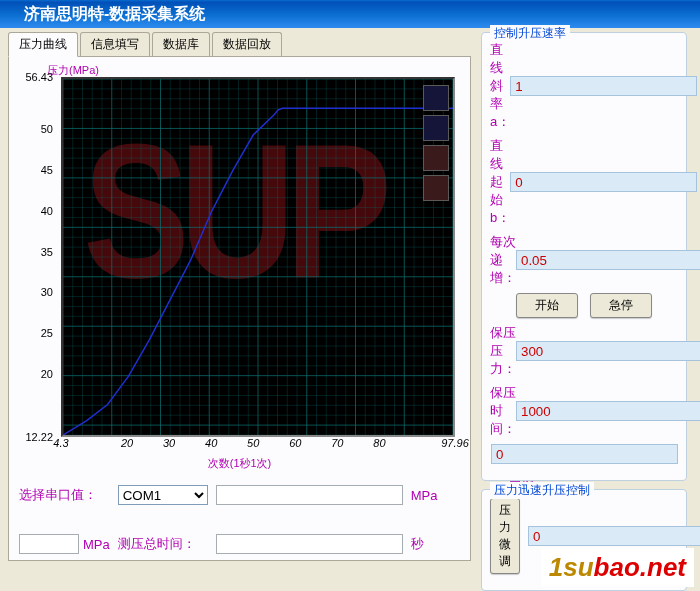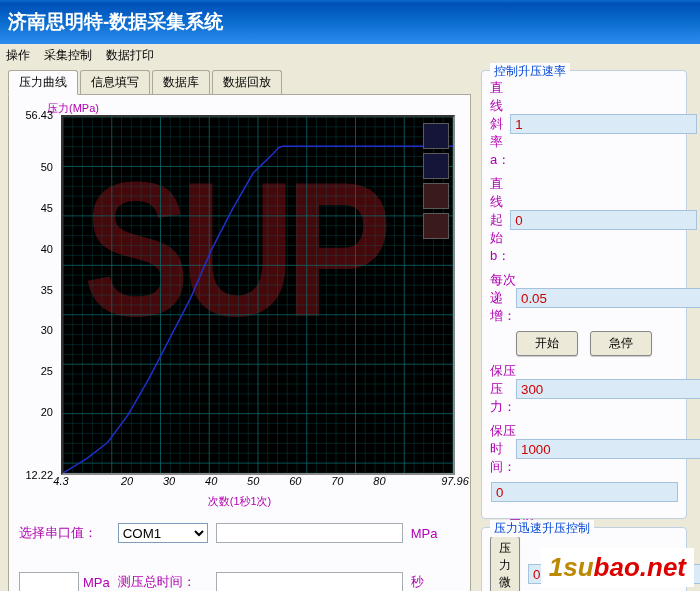--- a/index.html
+++ b/index.html
@@ -1,18 +1,18 @@
 <!DOCTYPE html>
 <html><head>
 <meta charset="utf-8">
 <style>
 * { box-sizing: border-box; margin: 0; padding: 0; }
 body { font-family: "Microsoft YaHei", SimSun, Arial, sans-serif; font-size: 12px; background: #fff; }
 .window { width: 700px; height: 591px; background: #ece9d8; position: relative; overflow: hidden; }
-.titlebar { background: linear-gradient(to bottom, #0a6cce 0%, #0050b8 8%, #0a6cce 50%, #2e8cf0 100%); height: 44px; display: flex; align-items: center; padding-left: 8px; color: #fff; font-weight: bold; font-size: 19px; }
+.titlebar { background: linear-gradient(to bottom, #0a6cce 0%, #0050b8 8%, #0a6cce 50%, #2e8cf0 100%); height: 28px; display: flex; align-items: center; padding-left: 24px; color: #fff; font-weight: bold; font-size: 16px; }
 .menubar { background: #ece9d8; height: 22px; display: flex; align-items: center; padding-left: 6px; font-size: 12px; }
 .menubar span { margin-right: 14px; cursor: pointer; }
 .content { display: flex; height: calc(591px - 50px); }
 .left-panel { width: 475px; padding: 4px 4px 4px 8px; }
 .tabs { display: flex; }
 .tab { background: #ece9d8; border: 1px solid #aca899; border-bottom: none; padding: 3px 10px; margin-right: 2px; font-size: 12px; cursor: pointer; border-radius: 3px 3px 0 0; }
 .tab.active { background: #fcfcfe; border-bottom: 1px solid #fcfcfe; position: relative; z-index: 2; }
 .tab-body { background: #fcfcfe; border: 1px solid #aca899; margin-top: -1px; height: 505px; position: relative; }
 .chart-wrap { position: relative; width: 100%; height: 420px; }
 .ylabel-text { position: absolute; top: 6px; left: 38px; color: #b000b0; font-size: 11px; }
@@ -41,25 +41,20 @@
 .brand { position: absolute; right: 6px; bottom: 4px; background: #fff; padding: 4px 8px; font-size: 26px; font-weight: bold; font-style: italic; }
 .brand .b1 { color: #b80; }
 .brand .b2 { color: #d00; }
 </style>
 </head>
 <body>
 
 <div class="window">
   <div class="titlebar">
     <span>济南思明特-数据采集系统</span>
-  </div>
-  <div class="menubar">
-    <span>操作</span>
-    <span>采集控制</span>
-    <span>数据打印</span>
   </div>
   <div class="content">
     <div class="left-panel">
       <div class="tabs">
         <div class="tab active">压力曲线</div>
         <div class="tab">信息填写</div>
         <div class="tab">数据库</div>
         <div class="tab">数据回放</div>
       </div>
       <div class="tab-body">

